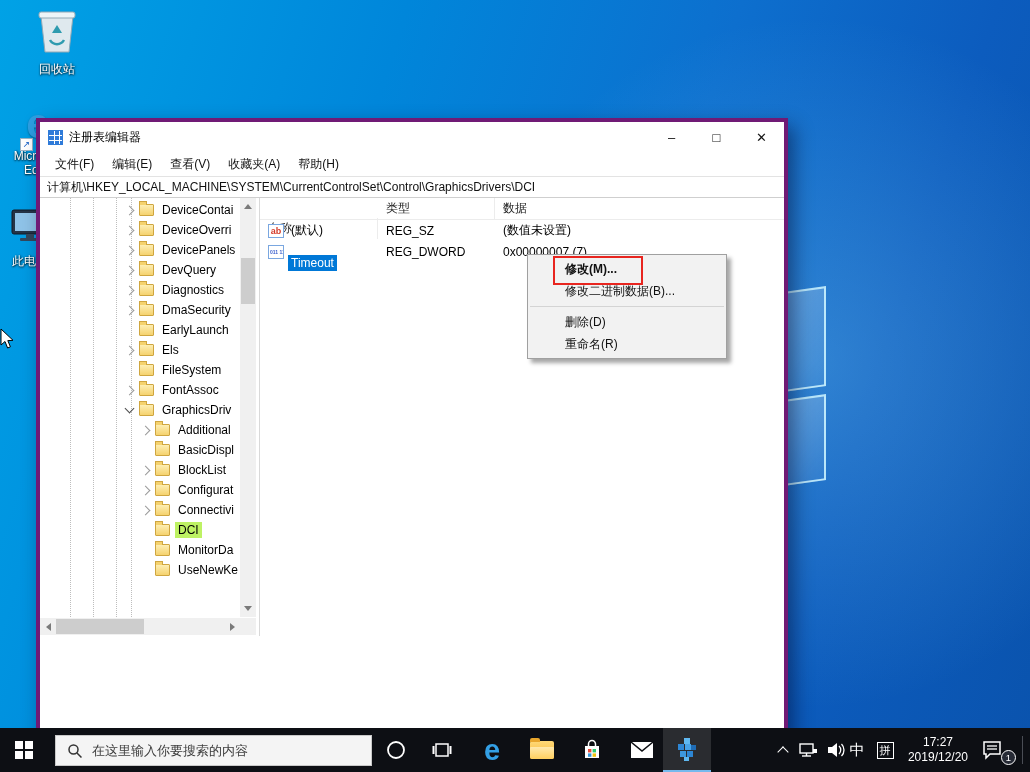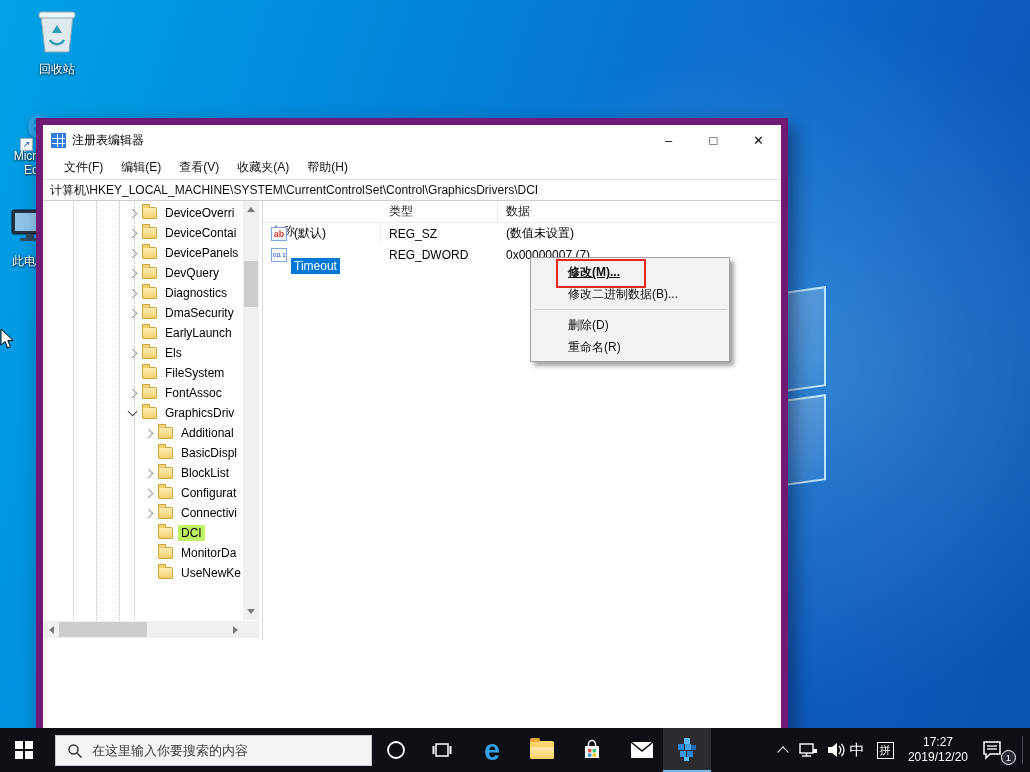--- a/index.html
+++ b/index.html
@@ -24,35 +24,35 @@
   #icon-recycle { left:17px; top:8px; }
   #icon-edge { left:-2px; top:102px; }
   #icon-thispc { left:-10px; top:206px; }
   .edge-e { font-size:42px; font-weight:bold; color:#2d9fe3; line-height:44px;
     text-shadow:0 1px 2px rgba(0,0,0,.35); }
   .shortcut-arrow { position:absolute; left:22px; top:36px; width:13px; height:13px;
     background:#fff; border:1px solid #9db4c4; font-size:9px; line-height:11px; color:#1560c8; }
 
   
   .window { position:absolute; left:36px; top:118px; width:752px; height:650px;
-    background:#fff; border:7px solid #701a75; box-shadow:6px 8px 18px rgba(0,0,30,.45);
+    background:#fff; border:4px solid #701a75; box-shadow:6px 8px 18px rgba(0,0,30,.45);
     z-index:5; font-size:12px; color:#000; }
   .titlebar { height:30px; background:#fff; display:flex; align-items:center; position:relative; }
   .app-icon { width:15px; height:15px; margin:0 6px 0 8px;
     background:
       linear-gradient(#fff,#fff) 0 4px/15px 1px no-repeat,
       linear-gradient(#fff,#fff) 0 9px/15px 1px no-repeat,
       linear-gradient(90deg,#fff,#fff) 5px 0/1px 15px no-repeat,
       linear-gradient(90deg,#fff,#fff) 10px 0/1px 15px no-repeat,
       #2f7bd9; border:1px solid #2f7bd9; }
   .title-text { font-size:12px; color:#000; }
   .win-controls { position:absolute; right:0; top:0; height:30px; display:flex; }
   .win-btn { width:45px; height:30px; display:flex; align-items:center; justify-content:center;
     font-size:13px; color:#111; }
-  .menubar { height:24px; display:flex; align-items:flex-start; padding-left:12px;
+  .menubar { height:24px; display:flex; align-items:flex-start; padding-left:6px;
     background:#fff; }
   .menu-item { padding:0 9px; font-size:12px; color:#111; height:100%; display:flex; align-items:center; }
   .addressbar { height:22px; border-top:1px solid #e3e3e3; border-bottom:1px solid #cfcfcf;
     display:flex; align-items:center; padding-left:7px; font-size:12px; color:#111;
     background:#fff; white-space:nowrap; overflow:hidden; }
   .win-body { position:relative; height:438px; display:flex; background:#fff; }
 
   
   .tree-pane { position:relative; width:216px; height:100%; background:#fff; overflow:hidden; }
   .tree-guides div { position:absolute; top:0; bottom:19px; border-left:1px dotted #a8a8a8; opacity:.75; }
@@ -98,21 +98,21 @@
     font-size:9px; line-height:10px; }
   .lv-row[data-icon="dword"] .val-icon::before { content:"011 110"; color:#3a5fcd; font-weight:bold;
     font-size:5px; line-height:6px; width:12px; word-break:break-all; text-align:center; }
   .name-text { padding:1px 3px; }
   .lv-row.selected .name-text { background:#0078d7; color:#ffffff;margin-top:22px; }
 
   
   .ctx-menu { position:absolute; left:267px; top:56px; width:200px; background:#f2f2f2;
     border:1px solid #a0a0a0; box-shadow:4px 4px 4px rgba(0,0,0,.35); padding:3px 0; z-index:9; }
   .cm-item { position:relative; height:22px; line-height:22px; padding-left:37px; font-size:12px; color:#111; }
-  .cm-item.bold { font-weight:bold;text-decoration:underline; }
+  .cm-item.bold { font-weight:bold; }
   .cm-item.separator { height:1px; background:#d4d4d4; margin:4px 2px; padding:0; }
   .cm-item.annotated::after { content:""; position:absolute; left:25px; top:-2px; width:86px; height:25px;
     border:2px solid #e8251f; }
 
   
   .taskbar { position:absolute; left:0; bottom:0; width:1030px; height:44px; background:#0d0f14;
     z-index:30; color:#fff; }
   .tb-abs { position:absolute; top:0; height:44px; display:flex; align-items:center; justify-content:center; }
   .start-logo { display:grid; grid-template-columns:8px 8px; grid-template-rows:8px 8px; gap:1.5px; }
   .start-logo span { background:#fff; }
@@ -216,26 +216,26 @@
       <div class="tree-guides">
         <div style="left:30px"></div>
           <div style="left:53px"></div>
           <div style="left:76px"></div>
           <div style="left:91px"></div>
       </div>
       <div class="tree-rows">
         <div class="tree-row" data-level="0" data-expand="right">
             <span class="chev"></span>
             <span class="folder"></span>
+            <span class="lbl">DeviceContai</span>
+          </div>
+          <div class="tree-row" data-level="0" data-expand="right">
+            <span class="chev"></span>
+            <span class="folder"></span>
             <span class="lbl">DeviceOverri</span>
-          </div>
-          <div class="tree-row" data-level="0" data-expand="right">
-            <span class="chev"></span>
-            <span class="folder"></span>
-            <span class="lbl">DeviceContai</span>
           </div>
           <div class="tree-row" data-level="0" data-expand="right">
             <span class="chev"></span>
             <span class="folder"></span>
             <span class="lbl">DevicePanels</span>
           </div>
           <div class="tree-row" data-level="0" data-expand="right">
             <span class="chev"></span>
             <span class="folder"></span>
             <span class="lbl">DevQuery</span>

